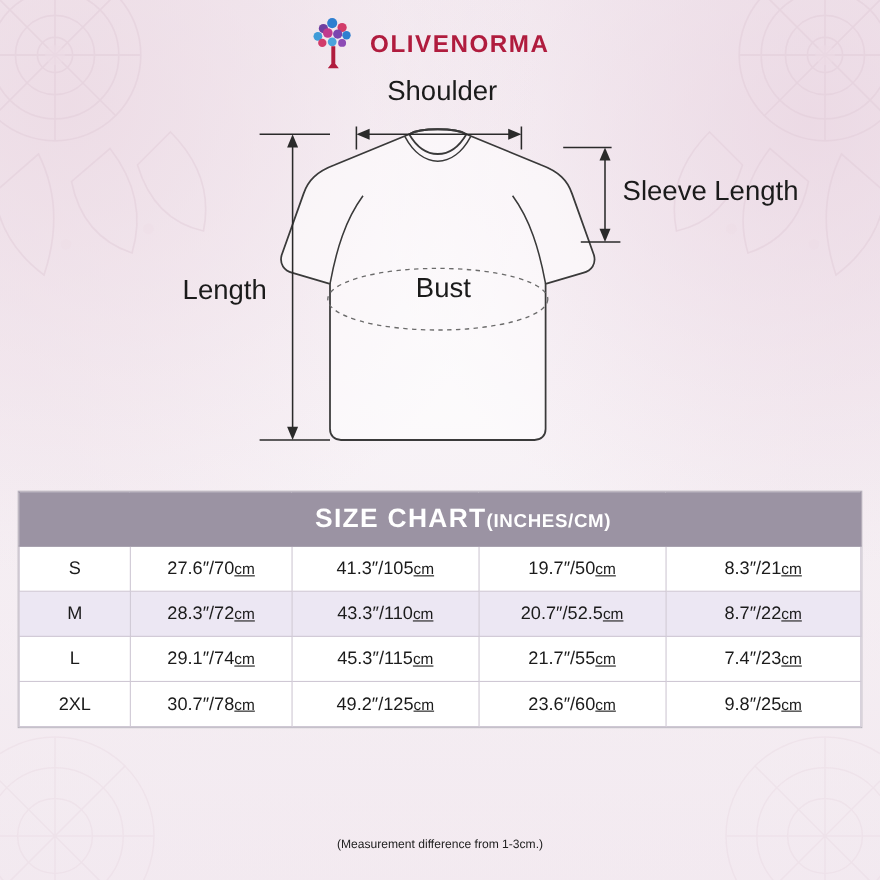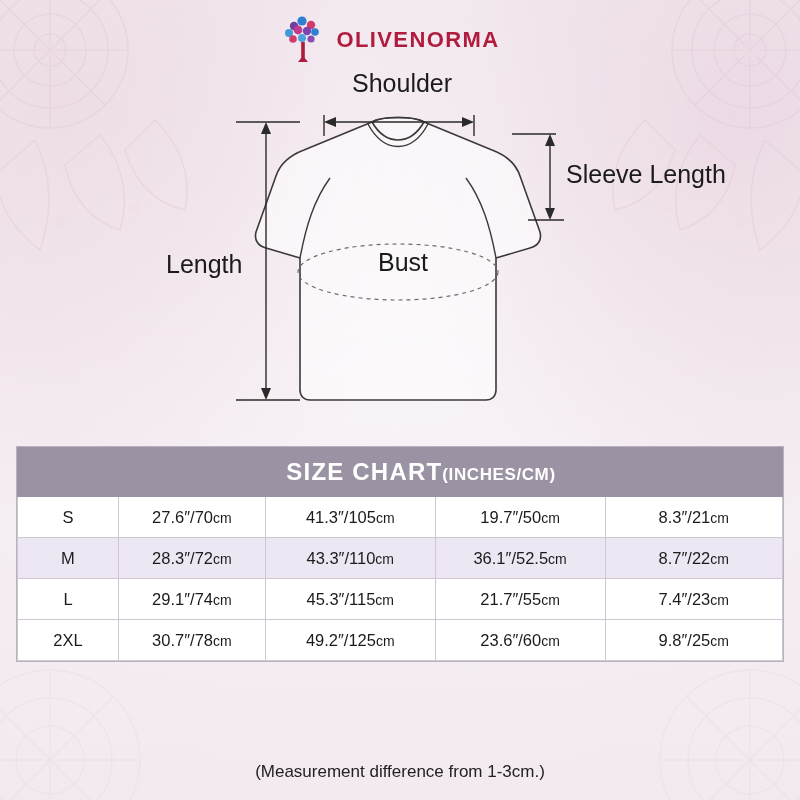--- a/index.html
+++ b/index.html
@@ -111,33 +111,33 @@
     font-size: 17px;
     letter-spacing: 0.6px;
   }
   tbody tr td {
     height: 38px;
     font-size: 16.5px;
     color: #1b1b1b;
   }
   tbody tr.odd td { background: #ffffff; }
   tbody tr.even td { background: #ece7f3; }
-  .cm { font-size: 14px; }
+  .cm { font-size: 14px; text-decoration: underline; }
   .colw-size { width: 13.2%; }
   .colw-len { width: 19.2%; }
   .colw-bust { width: 22.2%; }
   .colw-sh { width: 22.2%; }
   .colw-sl { width: 23.2%; }
   .note {
     position: absolute;
     left: 0;
     top: 762px;
     width: 800px;
     text-align: center;
-    font-size: 17px;
+    font-size: 11px;
     color: #222;
     font-family: "Liberation Sans", sans-serif;
   }
 </style>
 </head>
 <body>
 
 <div class="page">
 
   <svg class="ornament orn-left" width="300" height="320" viewBox="0 0 300 320">
@@ -304,21 +304,21 @@
           <td>S</td>
           <td><span>27.6″/70</span><span class="cm">cm</span></td>
           <td><span>41.3″/105</span><span class="cm">cm</span></td>
           <td><span>19.7″/50</span><span class="cm">cm</span></td>
           <td><span>8.3″/21</span><span class="cm">cm</span></td>
         </tr>
         <tr class="even">
           <td>M</td>
           <td><span>28.3″/72</span><span class="cm">cm</span></td>
           <td><span>43.3″/110</span><span class="cm">cm</span></td>
-          <td><span>36.1″/52.5</span><span class="cm">cm</span></td>
+          <td><span>20.7″/52.5</span><span class="cm">cm</span></td>
           <td><span>8.7″/22</span><span class="cm">cm</span></td>
         </tr>
         <tr class="odd">
           <td>L</td>
           <td><span>29.1″/74</span><span class="cm">cm</span></td>
           <td><span>45.3″/115</span><span class="cm">cm</span></td>
           <td><span>21.7″/55</span><span class="cm">cm</span></td>
           <td><span>7.4″/23</span><span class="cm">cm</span></td>
         </tr>
         <tr class="odd">

